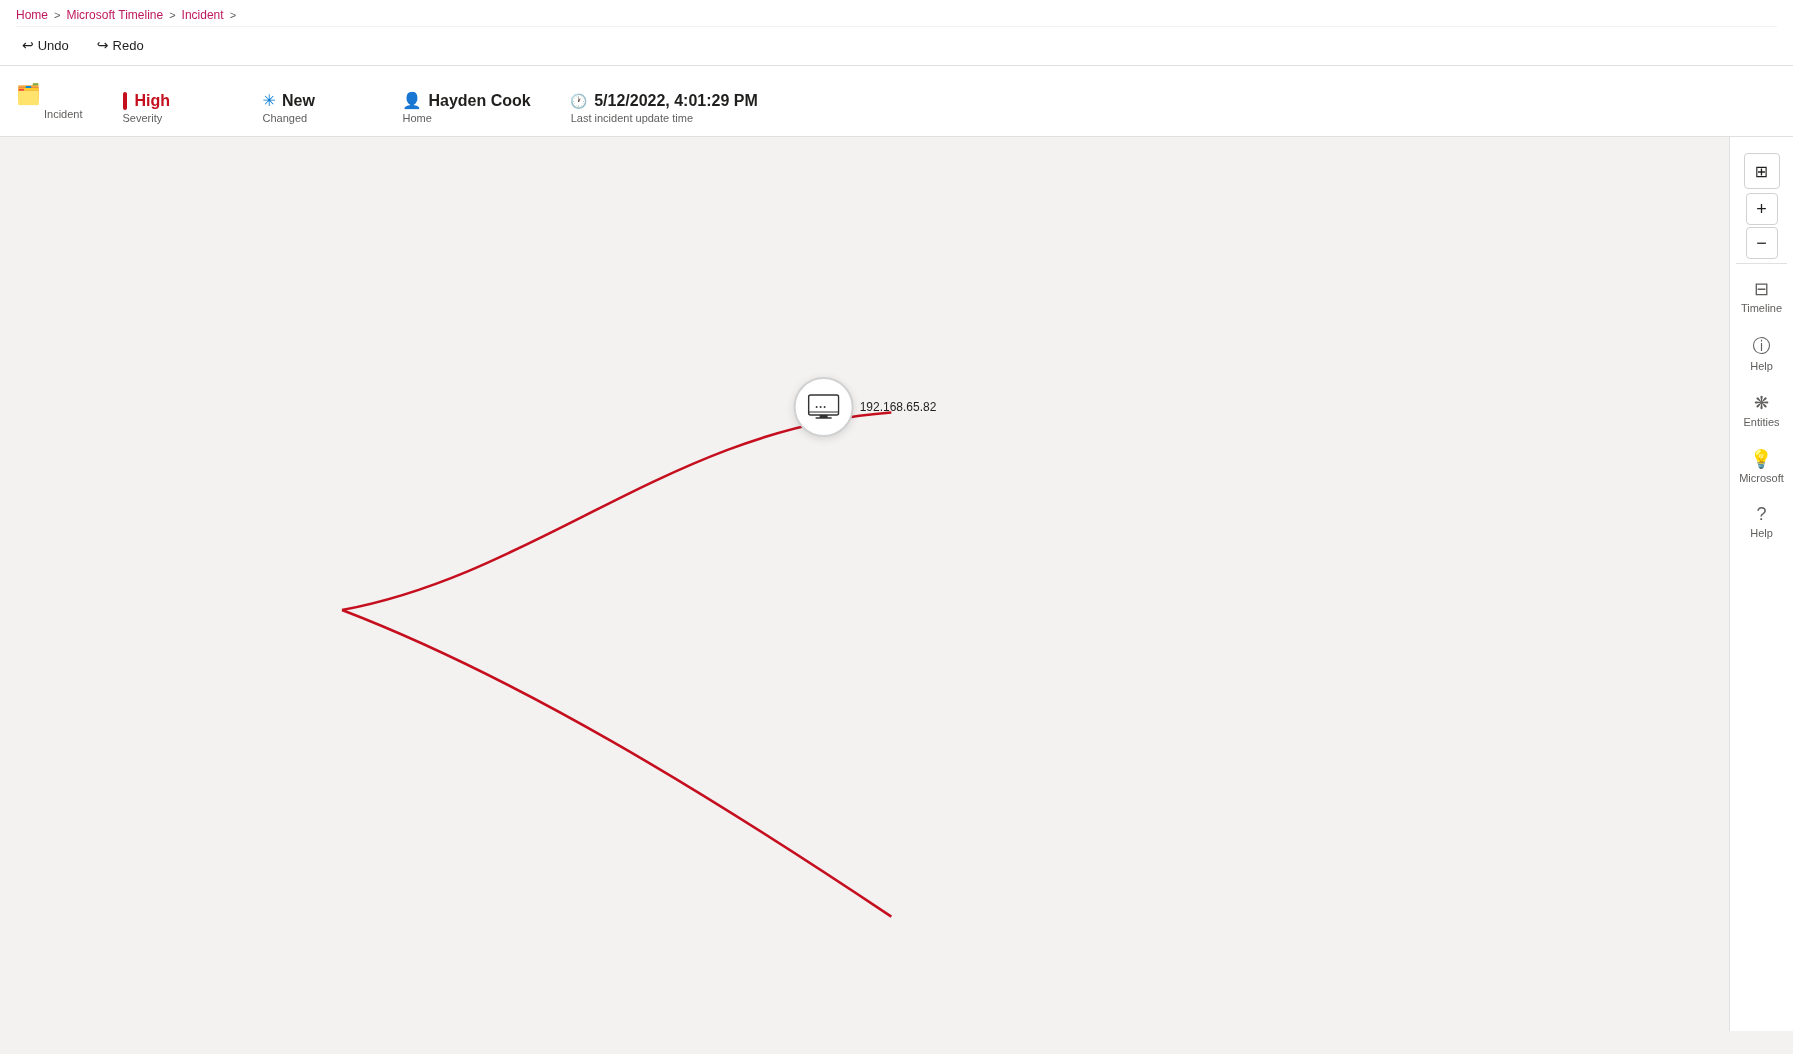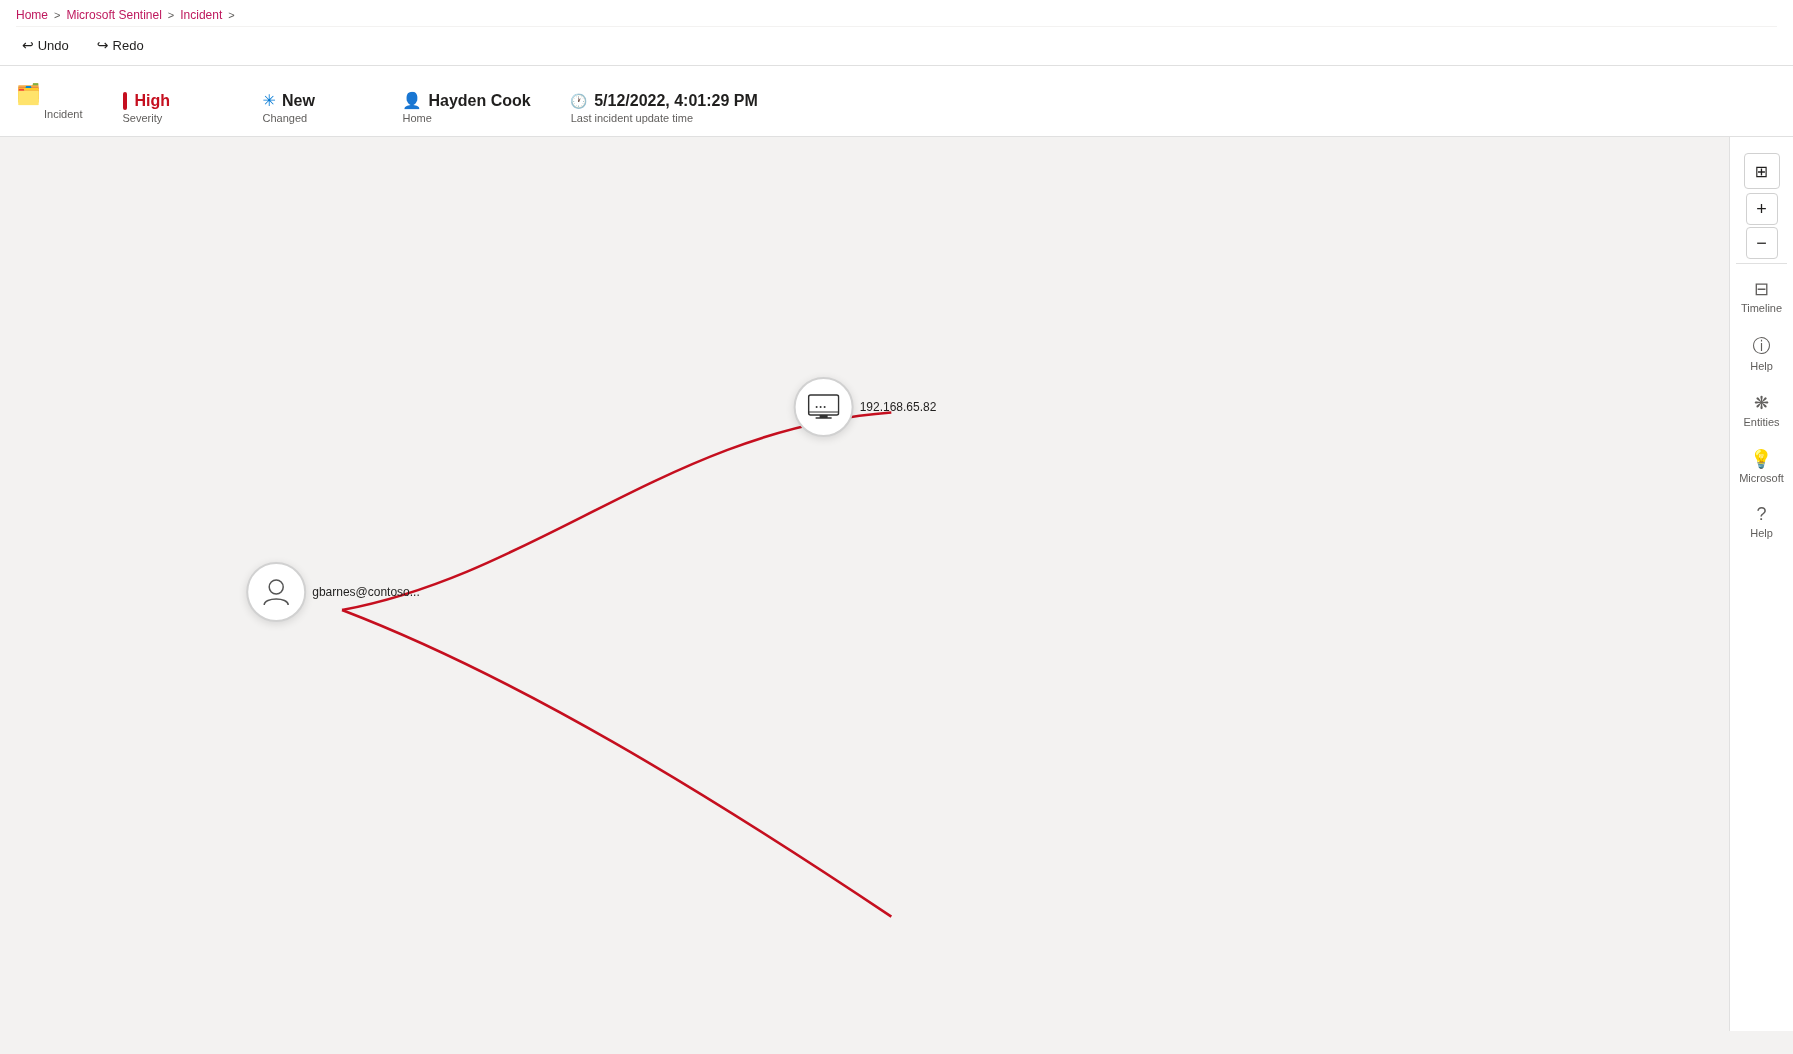--- a/index.html
+++ b/index.html
@@ -275,21 +275,21 @@
     }
   </style>
 </head>
 <body>
 
 <div class="top-bar">
 
   <div class="breadcrumb">
     <a>Home</a>
     <span class="breadcrumb-sep">&gt;</span>
-    <a>Microsoft Sentinel</a>
+    <a>Microsoft Timeline</a>
     <span class="breadcrumb-sep">&gt;</span>
     <a>Incident</a>
     <span class="breadcrumb-sep">&gt;</span>
   </div>
 
 
   <div class="toolbar-row">
     <button class="toolbar-btn">
       <span class="toolbar-icon">↩</span>
       <span>Undo</span>
@@ -360,29 +360,20 @@
         <rect x="12" y="21" width="8" height="3" fill="#333"></rect>
         <line x1="8" y1="24" x2="24" y2="24" stroke="#333" stroke-width="1.5"></line>
         <circle cx="9" cy="13" r="1" fill="#333"></circle>
         <circle cx="13" cy="13" r="1" fill="#333"></circle>
         <circle cx="17" cy="13" r="1" fill="#333"></circle>
       </svg>
     </div>
     <span class="node-label">192.168.65.82</span>
   </div>
 
-  <div class="node" style="left: 333px; top: 455px;">
-    <div class="node-circle">
-      <svg width="28" height="30" viewBox="0 0 28 30" fill="none" xmlns="http://www.w3.org/2000/svg">
-        <circle cx="14" cy="10" r="7" stroke="#555" stroke-width="1.5" fill="white"></circle>
-        <path d="M 2 28 C 2 20 26 20 26 28" stroke="#555" stroke-width="1.5" fill="white"></path>
-      </svg>
-    </div>
-    <span class="node-label">gbarnes@contoso...</span>
-  </div>
 
 
   <div class="right-sidebar">
 
     <button class="fit-btn" title="Fit to view">
       <span>⊞</span>
     </button>
 
     <div class="zoom-controls">
       <button class="zoom-btn">

